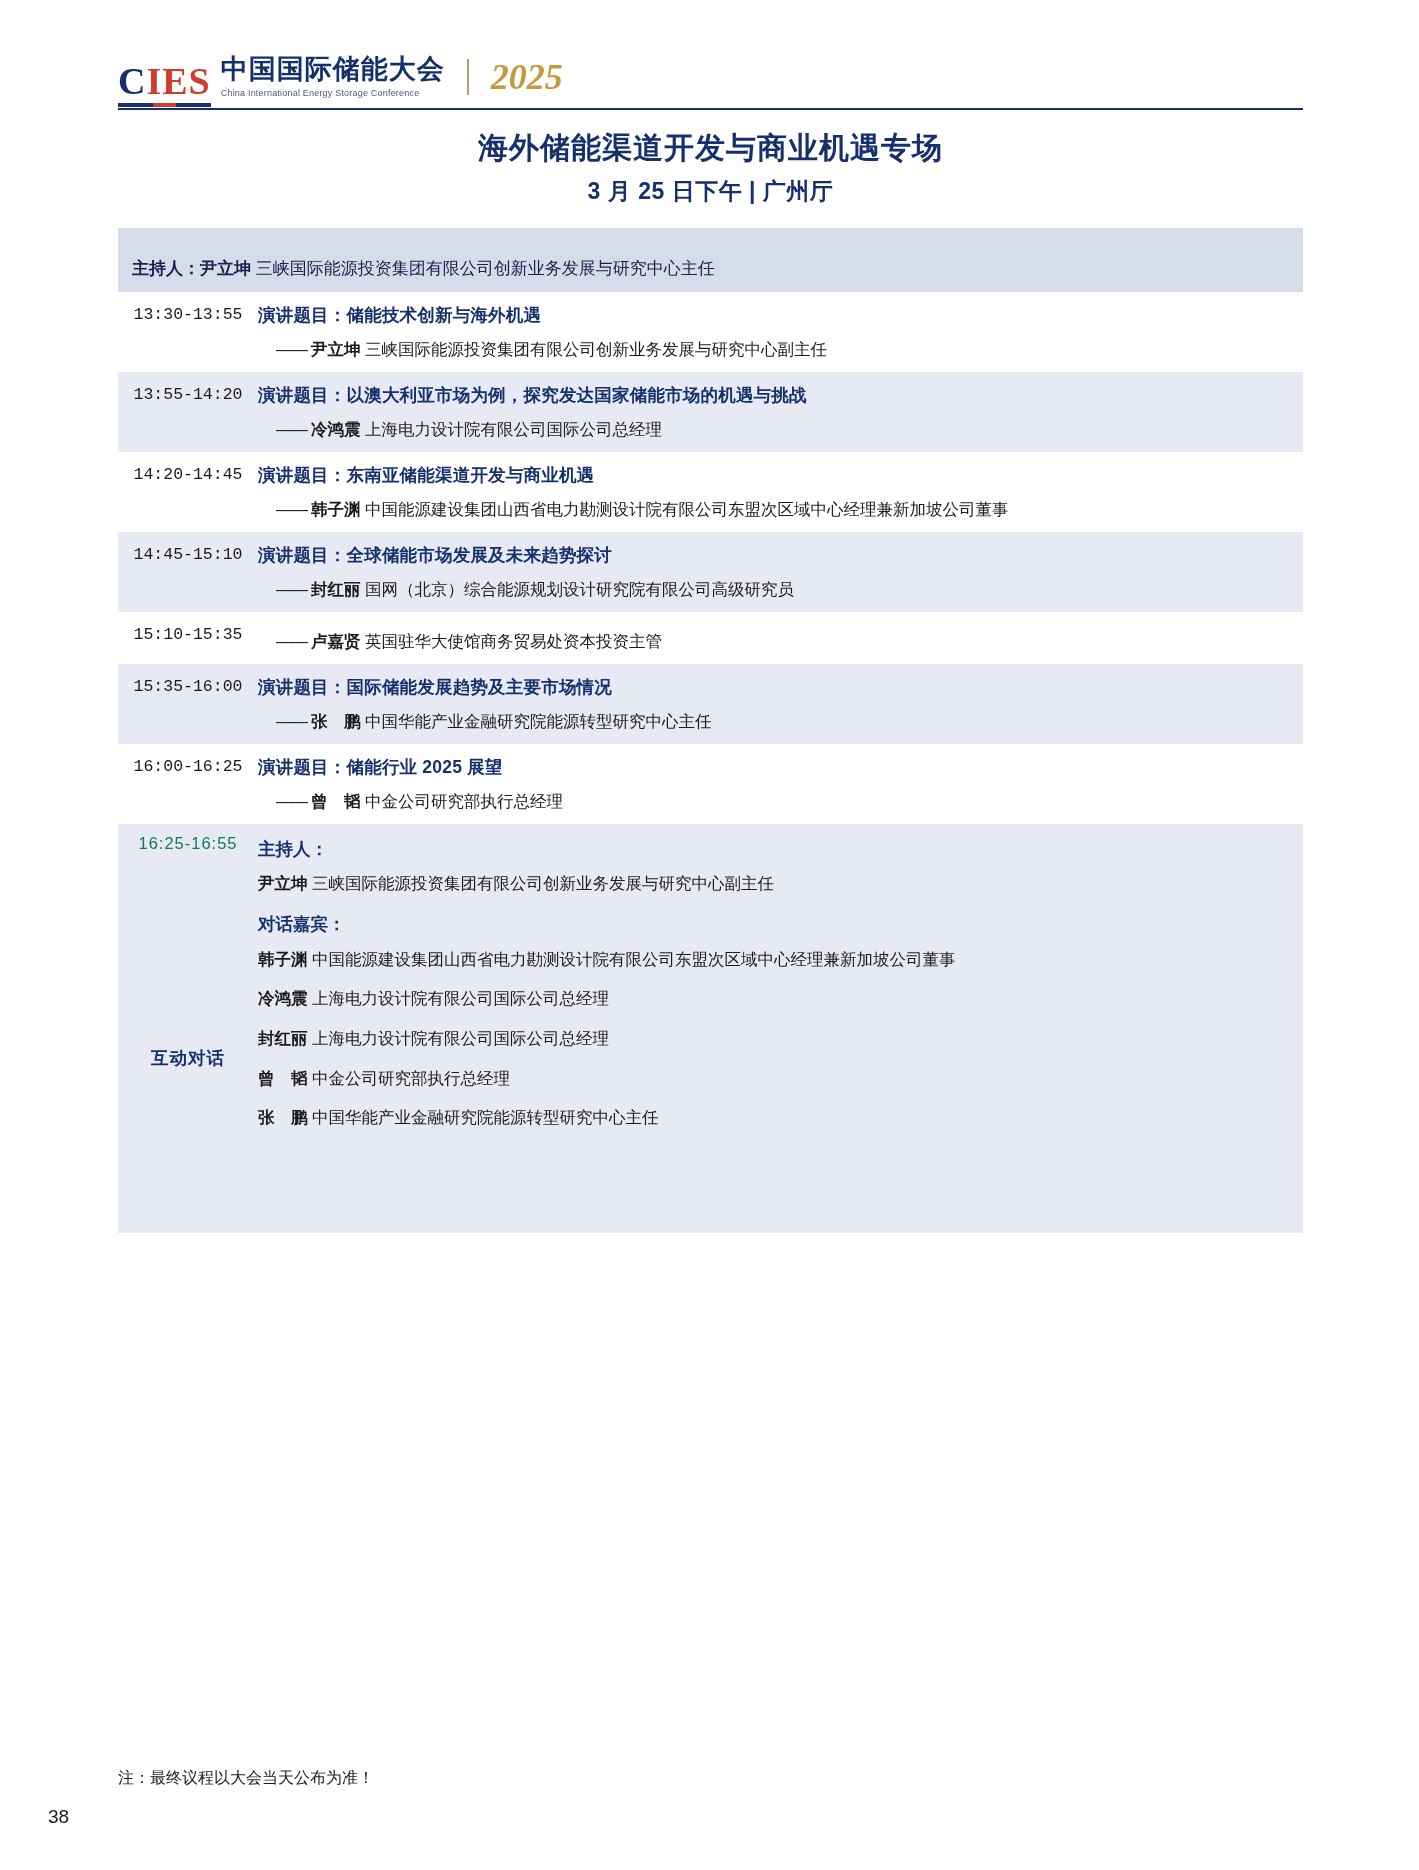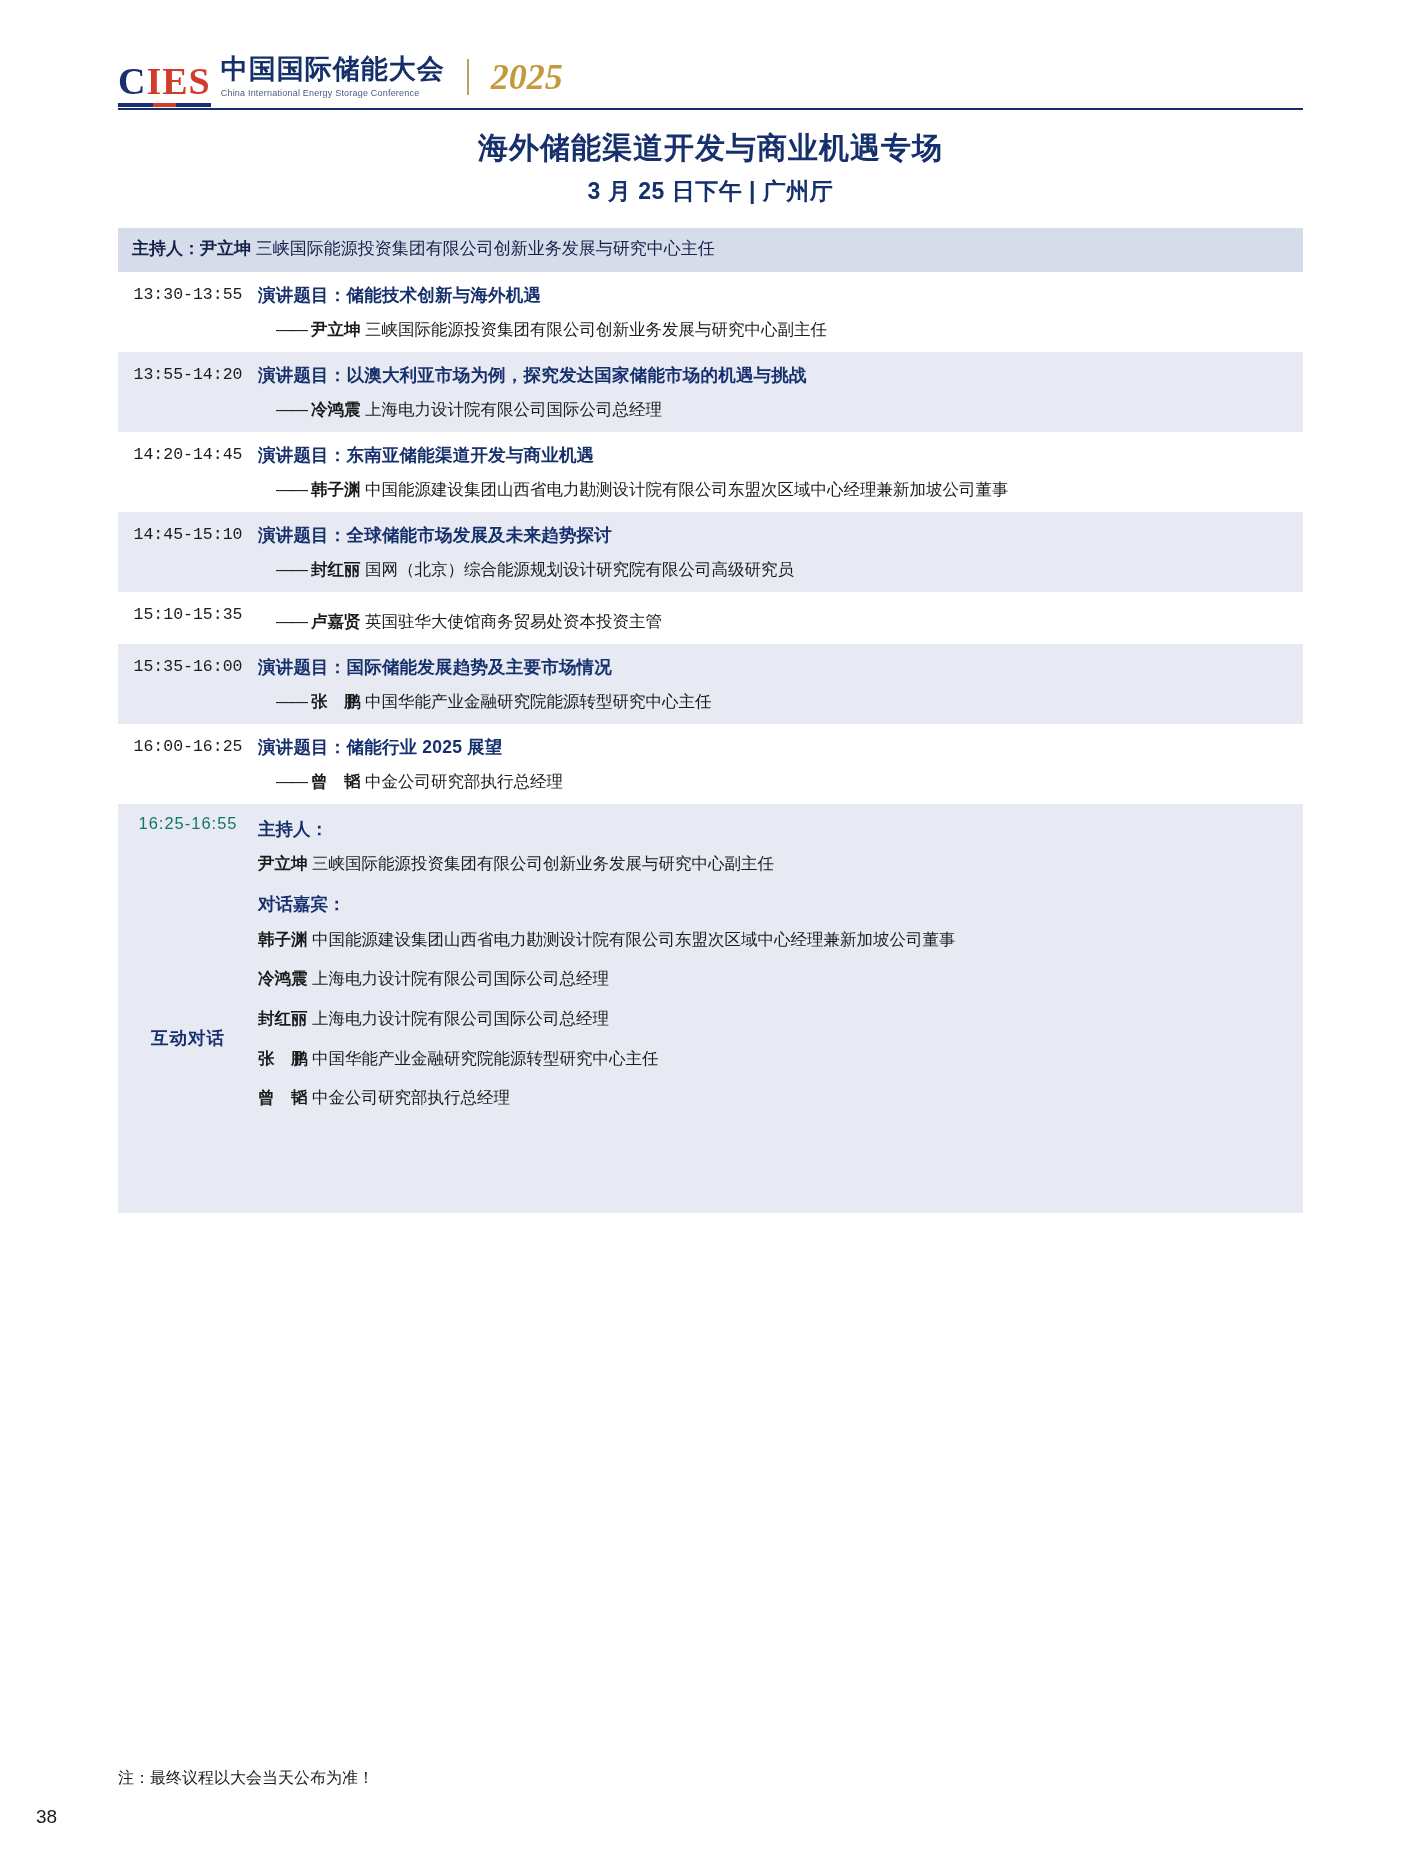--- a/index.html
+++ b/index.html
@@ -121,21 +121,21 @@
 
   
   .agenda {
     position: absolute;
     left: 118px;
     top: 228px;
     width: 1185px;
   }
   .host-bar {
     background: #d7dceb;
-    padding: 8px 0 10px 14px;
+    padding: 28px 0 10px 14px;
     font-size: 17px;
     color: #14224a;
     line-height: 1.5;
   }
   .host-bar b { font-weight: bold; }
 
   .row {
     display: flex;
     align-items: flex-start;
     padding: 9px 0 9px 0;
@@ -214,21 +214,21 @@
   
   .note {
     position: absolute;
     left: 118px;
     top: 1768px;
     font-size: 16px;
     color: #1b1b1b;
   }
   .page-num {
     position: absolute;
-    left: 36px;
+    left: 48px;
     top: 1806px;
     font-size: 19px;
     color: #1b1b1b;
   }
 </style>
 </head>
 <body>
 
 <div class="page">
 
@@ -366,27 +366,27 @@
         </div>
         <div class="dlg-person">
           <b>冷鸿震</b>
           <span>上海电力设计院有限公司国际公司总经理</span>
         </div>
         <div class="dlg-person">
           <b>封红丽</b>
           <span>上海电力设计院有限公司国际公司总经理</span>
         </div>
         <div class="dlg-person">
+          <b>曾　韬</b>
+          <span>中金公司研究部执行总经理</span>
+        </div>
+        <div class="dlg-person">
           <b>张　鹏</b>
           <span>中国华能产业金融研究院能源转型研究中心主任</span>
         </div>
-        <div class="dlg-person">
-          <b>曾　韬</b>
-          <span>中金公司研究部执行总经理</span>
-        </div>
       </div>
     </div>
 
   </div>
 
   <div class="note">注：最终议程以大会当天公布为准！</div>
   <div class="page-num">38</div>
 
 </div>
 

